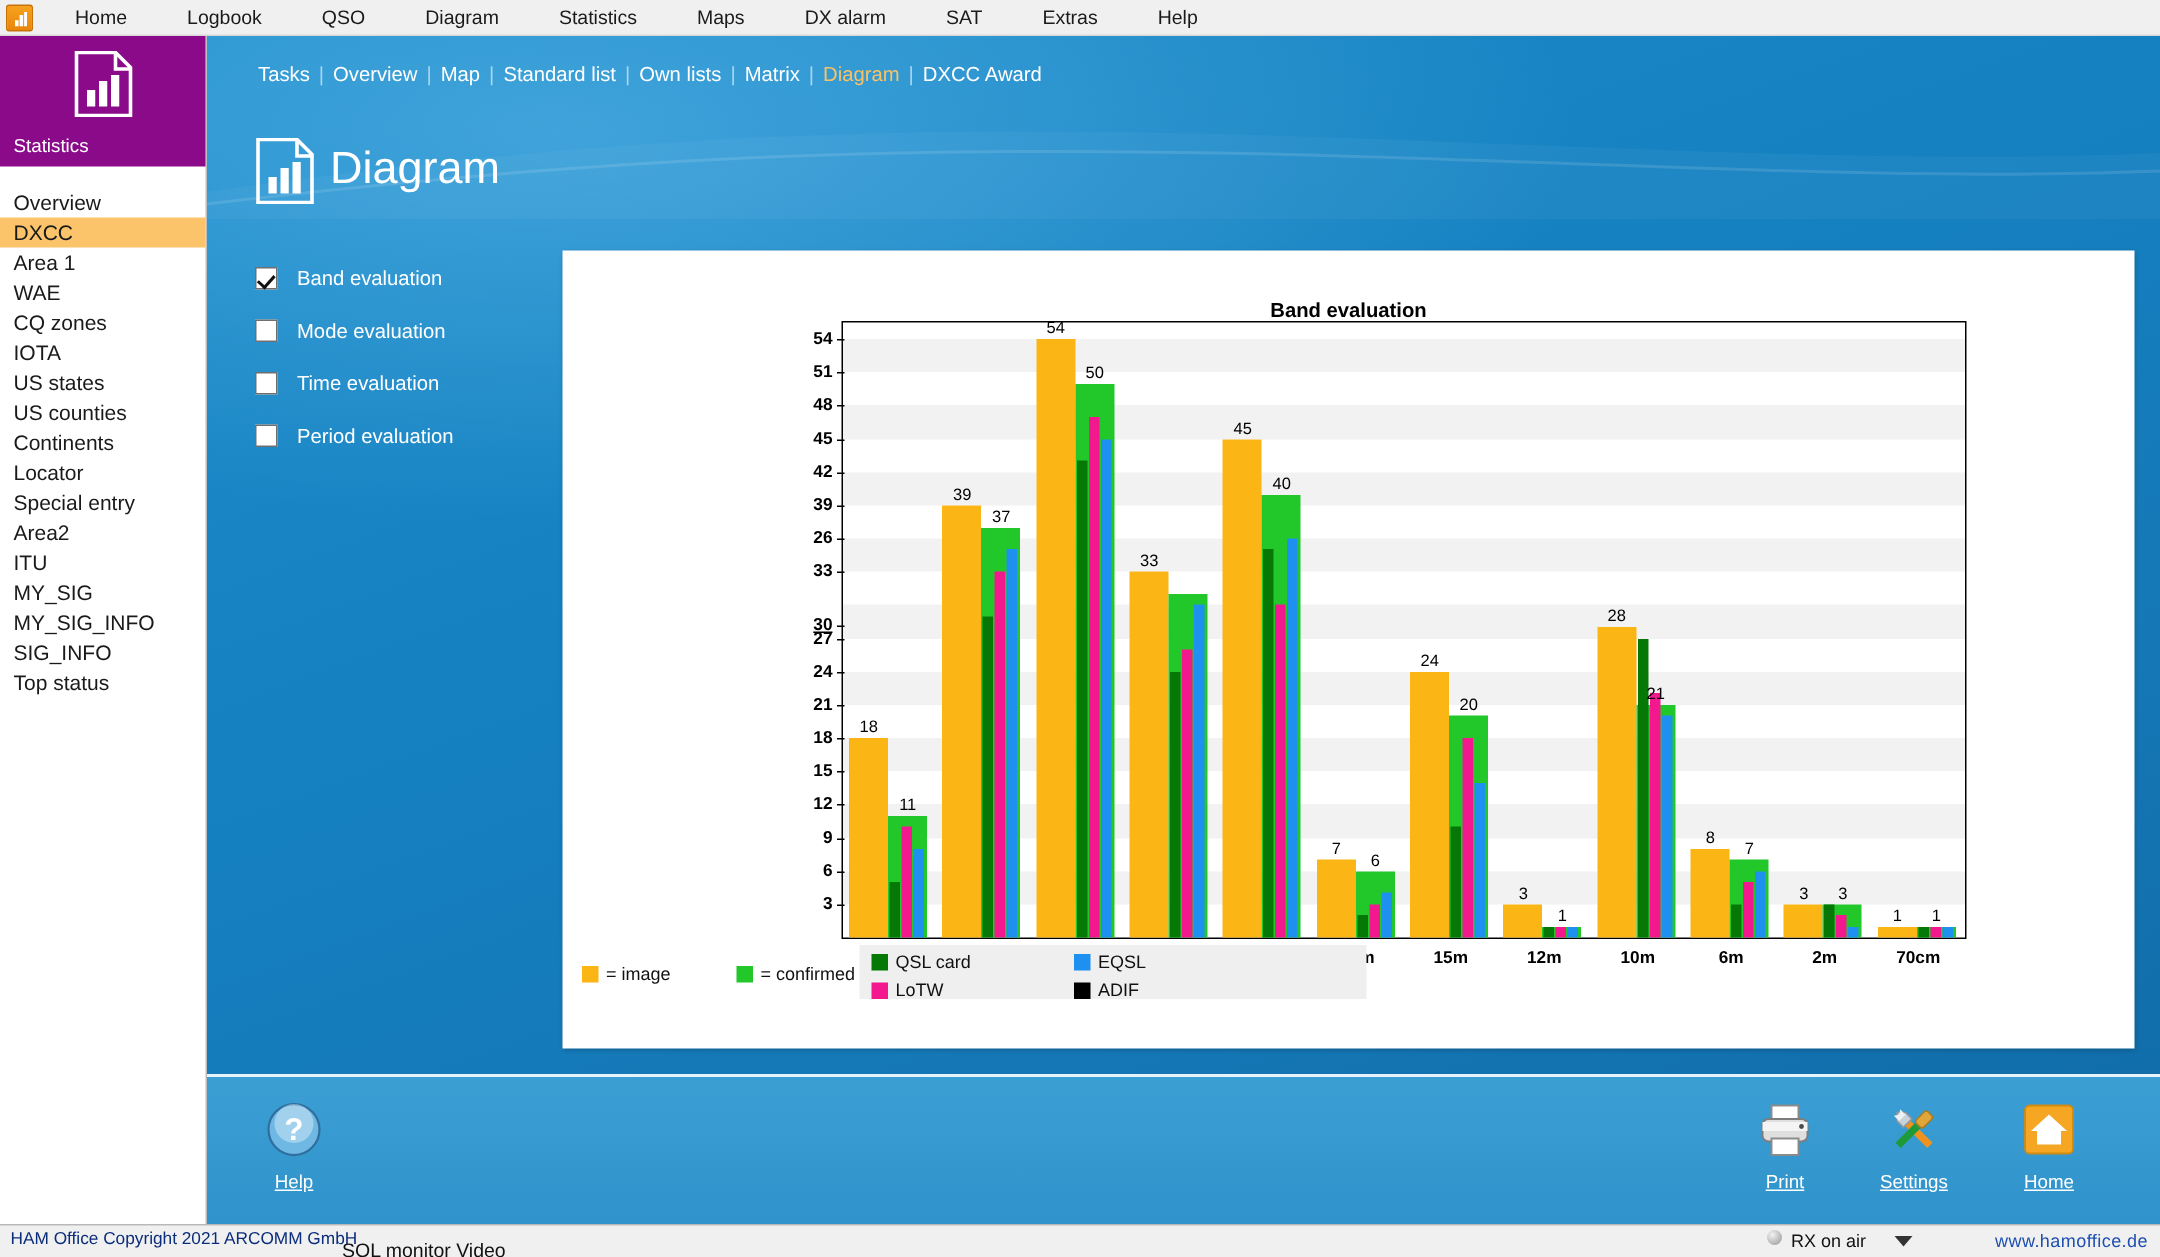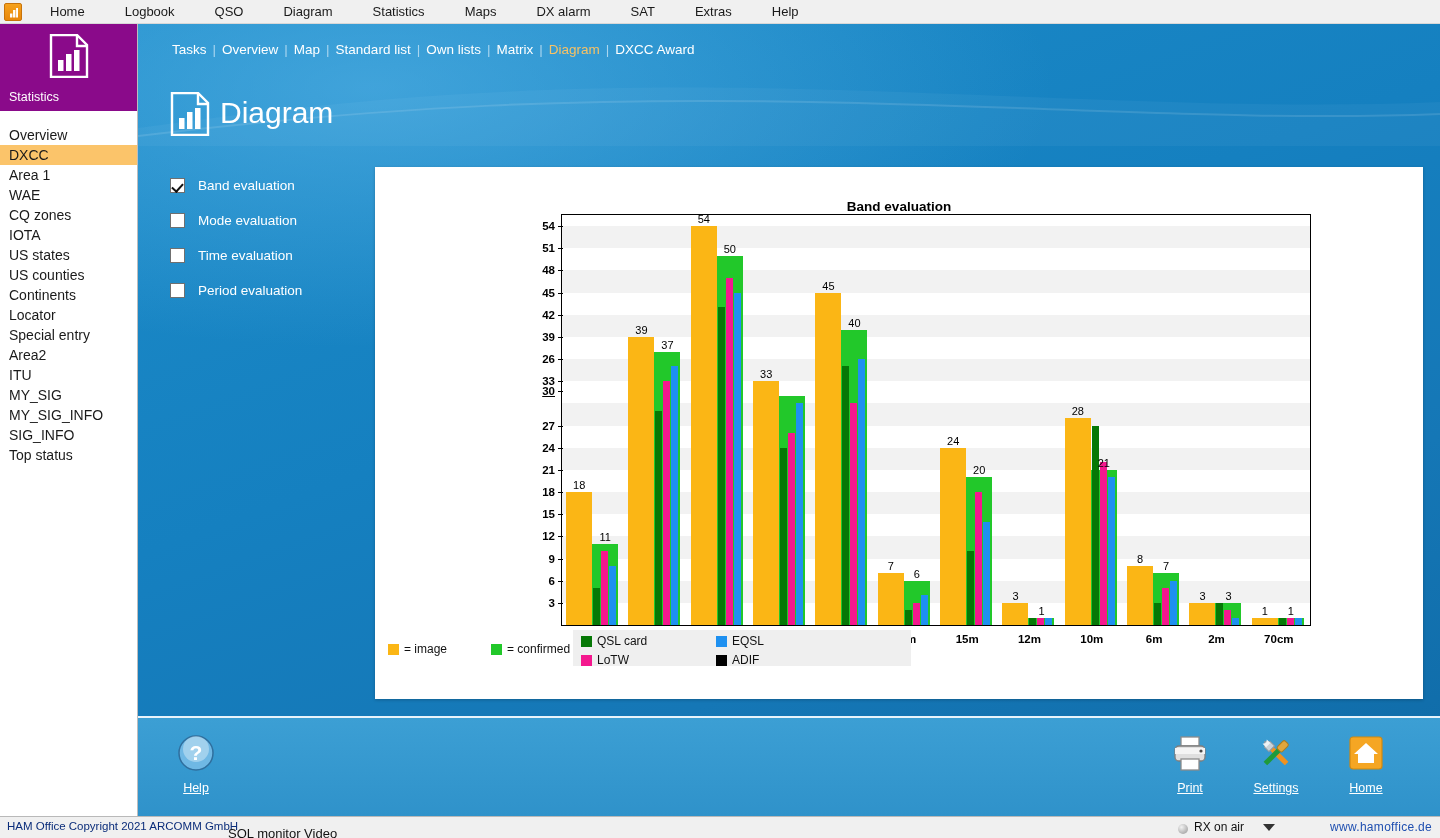--- a/index.html
+++ b/index.html
@@ -182,21 +182,21 @@
   .status-left {
     position: absolute; left: 7px; top: 3px;
     font-size: 11.5px; color: #0b2d7a;
   }
   .status-mid {
     position: absolute; left: 228px; top: 9px;
     font-size: 13px; color: #111;
   }
   .status-rx {
     position: absolute; right: 196px; top: 3px;
-    font-size: 12px; color: #111; display: flex; align-items: flex-end;
+    font-size: 12px; color: #111; display: flex; align-items: flex-start;
   }
   .rx-dot {
     width: 10px; height: 10px; border-radius: 50%; margin-right: 6px;
     background: radial-gradient(circle at 35% 32%, #f2f2f2, #b0b0b0 70%, #8f8f8f);
   }
   .status-caret {
     position: absolute; right: 165px; top: 7px;
     width: 0; height: 0; border-left: 6px solid transparent;
     border-right: 6px solid transparent; border-top: 7px solid #333;
   }
@@ -310,21 +310,21 @@
           <div class="band" style="top: 11.0811px; height: 22.1622px;"></div>
           <div class="ytick" style="top: 387.838px;">3</div>
           <div class="ytick" style="top: 365.676px;">6</div>
           <div class="ytick" style="top: 343.514px;">9</div>
           <div class="ytick" style="top: 321.351px;">12</div>
           <div class="ytick" style="top: 299.189px;">15</div>
           <div class="ytick" style="top: 277.027px;">18</div>
           <div class="ytick" style="top: 254.865px;">21</div>
           <div class="ytick" style="top: 232.703px;">24</div>
           <div class="ytick" style="top: 210.541px;">27</div>
-          <div class="ytick" style="top: 176px; text-decoration: underline;">30</div>
+          <div class="ytick" style="top: 202px; text-decoration: underline;">30</div>
           <div class="ytick" style="top: 166.216px;">33</div>
           <div class="ytick" style="top: 144.054px;">26</div>
           <div class="ytick" style="top: 121.892px;">39</div>
           <div class="ytick" style="top: 99.7297px; margin-left: 21px;">42</div>
           <div class="ytick" style="top: 77.5676px;">45</div>
           <div class="ytick" style="top: 55.4054px;">48</div>
           <div class="ytick" style="top: 33.2432px;">51</div>
           <div class="ytick" style="top: 11.0811px;">54</div>
           <div class="group" style="left: 0px; width: 62.3333px;">
             <div class="bar bar-w" style="left: 4.16667px; width: 26px; height: 132.973px;"></div>

